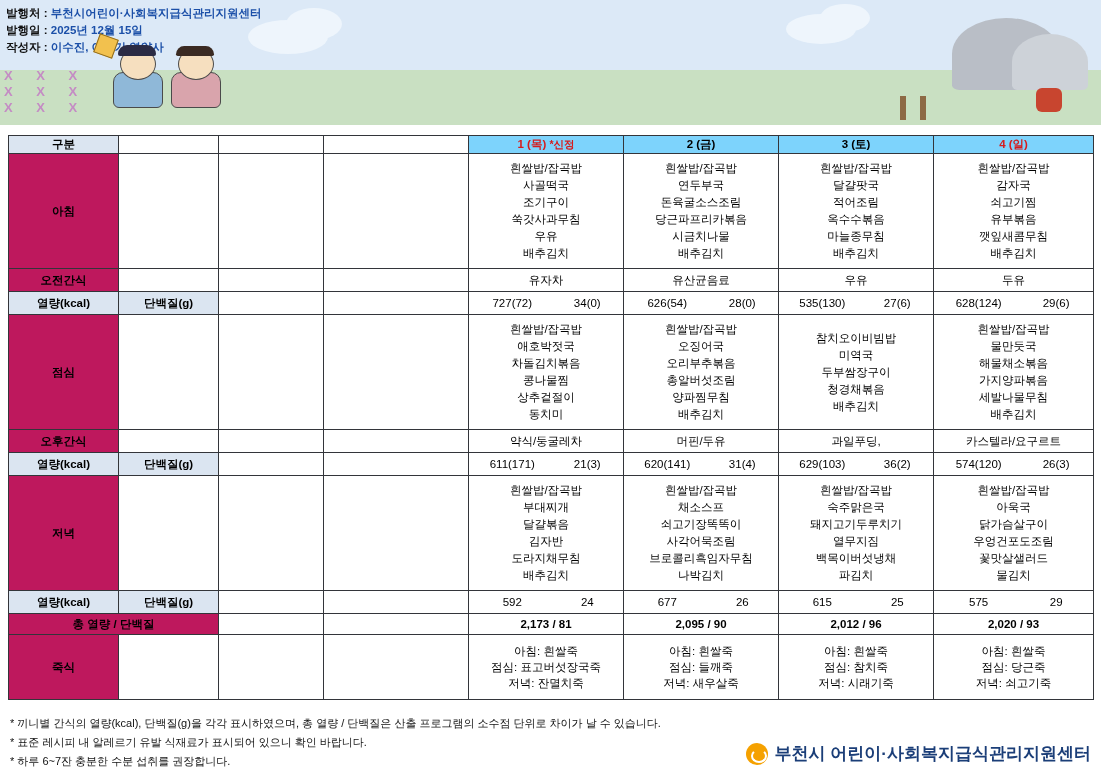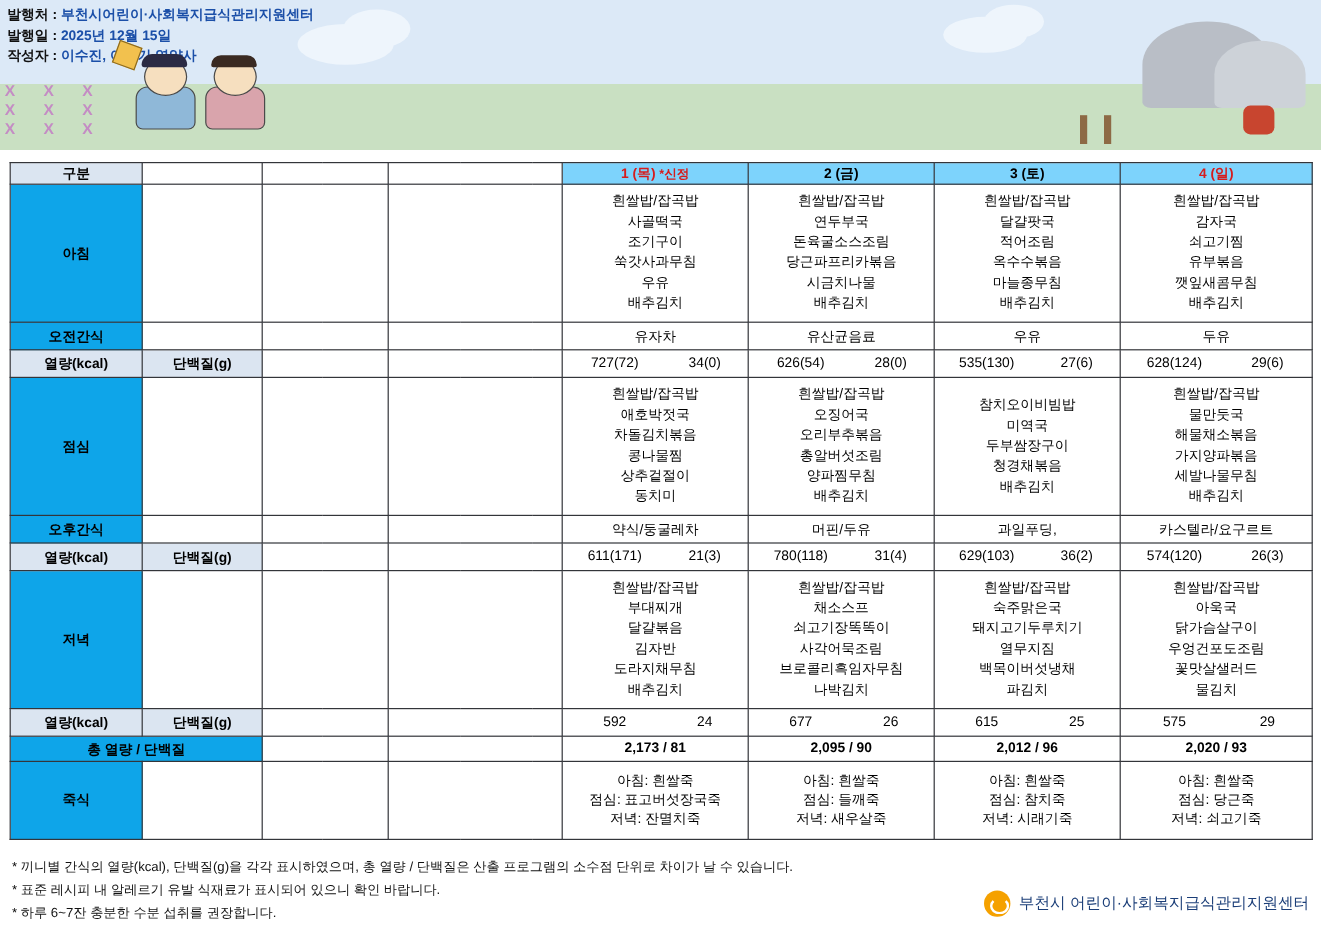--- a/index.html
+++ b/index.html
@@ -52,21 +52,21 @@
     width:1085px;
     table-layout:fixed;
   }
   table.menu td,table.menu th{
     border:1px solid #33353a;
     text-align:center;
     vertical-align:middle;
     font-size:11.5px;
     padding:1px 2px;
   }
-  .rowlabel{background:#0ea5e9;font-weight:bold;font-size:12.5px;}
+  .rowlabel{background:#be185d;font-weight:bold;font-size:12.5px;}
   .hdr{background:#dbe5f1;font-weight:bold;font-size:12.5px;}
   .daycell{background:#7dd3fc;font-weight:bold;font-size:12.5px;}
   .day-thu{color:#d61c1c;}
   .day-sun{color:#d61c1c;}
   .menu-cell{line-height:17px;font-size:11.5px;padding:4px 2px;}
   .snack-row td{height:20px;}
   .kcal-row td{height:18px;font-size:11.5px;}
   .kcal-label{background:#dbe5f1;font-weight:bold;font-size:11.5px;}
   .total-row td{height:18px;font-weight:bold;}
   .porridge td{font-size:11px;line-height:16px;text-align:left;padding-left:6px;}
@@ -85,21 +85,21 @@
     display:flex;align-items:center;gap:7px;
   }
   .logo-mark{
     width:22px;height:22px;border-radius:50%;
     background:#f5a100;position:relative;
   }
   .logo-mark:after{
     content:"";position:absolute;left:5px;top:6px;width:12px;height:10px;
     border:2.5px solid #fff;border-radius:50%;border-top-color:transparent;
   }
-  .logo-text{font-size:13px;font-weight:normal;color:#1b3e78;}
+  .logo-text{font-size:17px;font-weight:bold;color:#1b3e78;}
 </style>
 </head>
 <body>
 
 <div class="header">
   <div class="sky"></div>
   <div class="grass"></div>
 
   <div class="cloud" style="left:248px;top:20px;width:80px;height:34px;"></div>
   <div class="cloud" style="left:286px;top:8px;width:56px;height:32px;"></div>
@@ -278,21 +278,21 @@
                 <td style="width:55%">611(171)</td>
       <td>21(3)</td>
               </tr>
             </tbody>
           </table>
     </td>
     <td class="kcal-split">
       <table>
             <tbody>
               <tr>
-                <td style="width:55%">780(118)</td>
+                <td style="width:55%">620(141)</td>
       <td>31(4)</td>
               </tr>
             </tbody>
           </table>
     </td>
     <td class="kcal-split">
       <table>
             <tbody>
               <tr>
                 <td style="width:55%">629(103)</td>

